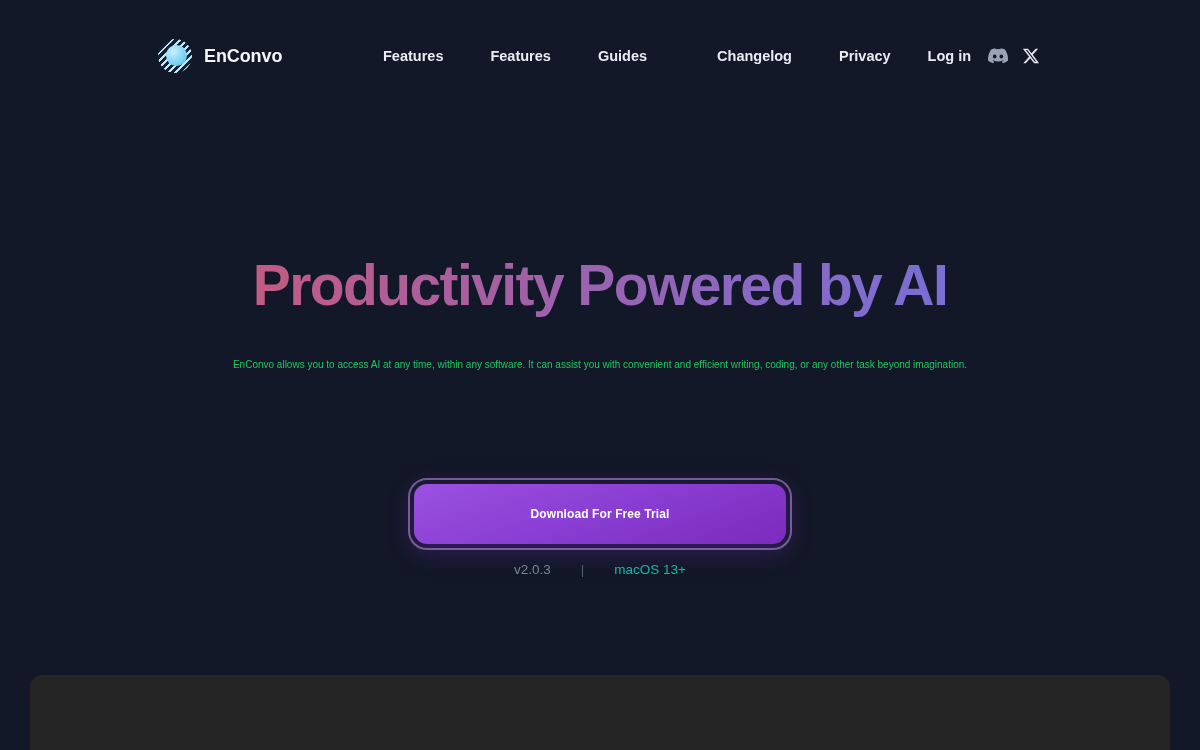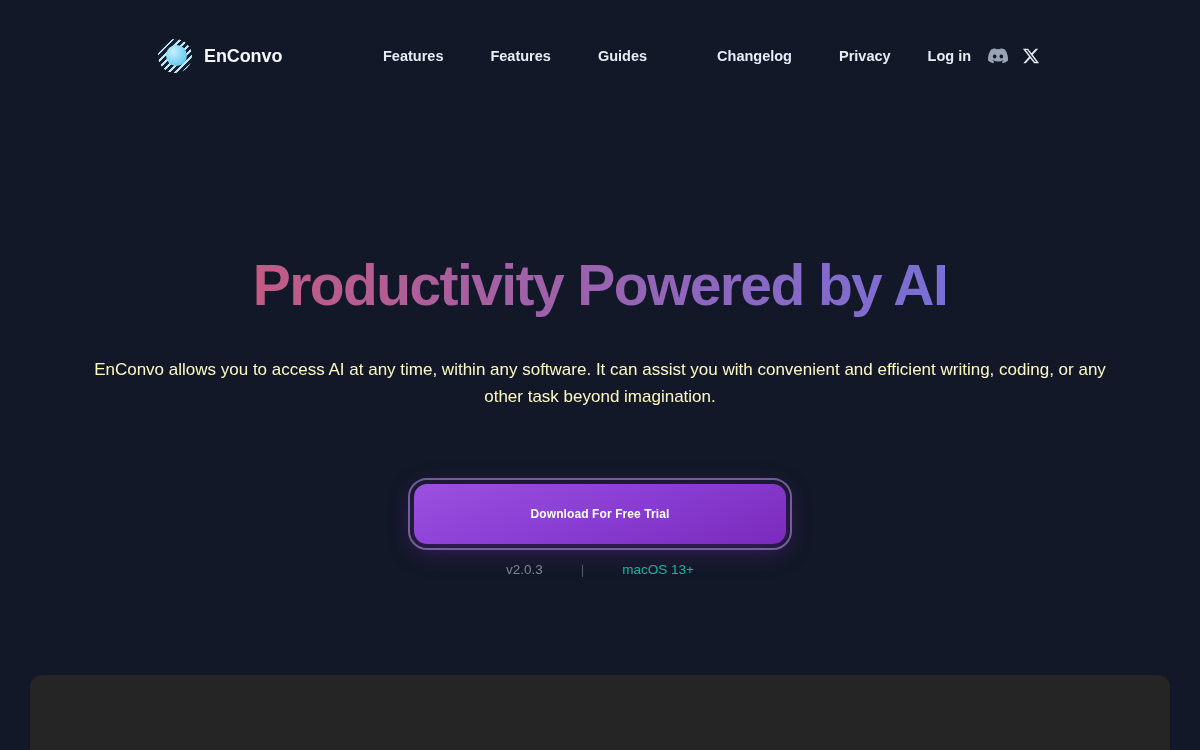--- a/index.html
+++ b/index.html
@@ -73,22 +73,22 @@
     -webkit-background-clip:text; background-clip:text;
     -webkit-text-fill-color:transparent; color:transparent;
     white-space:nowrap;
     margin-top:8px;
   }
 
   .subtitle {
     position:absolute; top:357px; left:50%;
     transform:translateX(-50%);
     width:1020px; text-align:center;
-    font-size:17px; line-height:1.58;
-    color:#fef9c3; font-weight:400;
+    font-size:10px; line-height:1.58;
+    color:#22c55e; font-weight:400;
   }
 
   .cta-wrap {
     position:absolute; top:484px; left:0; width:1200px;
     display:flex; justify-content:center;
   }
   .cta-button {
     width:372px; height:60px;
     border-radius:13px;
     background:linear-gradient(160deg, #9b51e0 0%, #8b3fd4 45%, #7b2bbd 100%);
@@ -98,21 +98,21 @@
     font-family:"Liberation Sans", sans-serif;
     cursor:pointer;
     box-shadow:0 6px 26px rgba(124,43,190,0.40);
     letter-spacing:0.1px;
   }
 
   .meta {
     position:absolute; top:562px; left:0; width:1200px;
     text-align:center;
     font-size:13.5px; color:#7b8497;
-    display:flex; justify-content:center; align-items:center; gap:16px;
+    display:flex; justify-content:center; align-items:center; gap:8px;
   }
   .meta-version { color:#7b8497; }
   .meta-sep { color:#4e5costume; }
   .meta-sep { color:#515a6e; margin:0 22px; }
   .meta-os { color:#14b8a6; }
 
   
   .showcase {
     position:absolute; left:30px; top:675px;
     width:1140px; height:140px;

